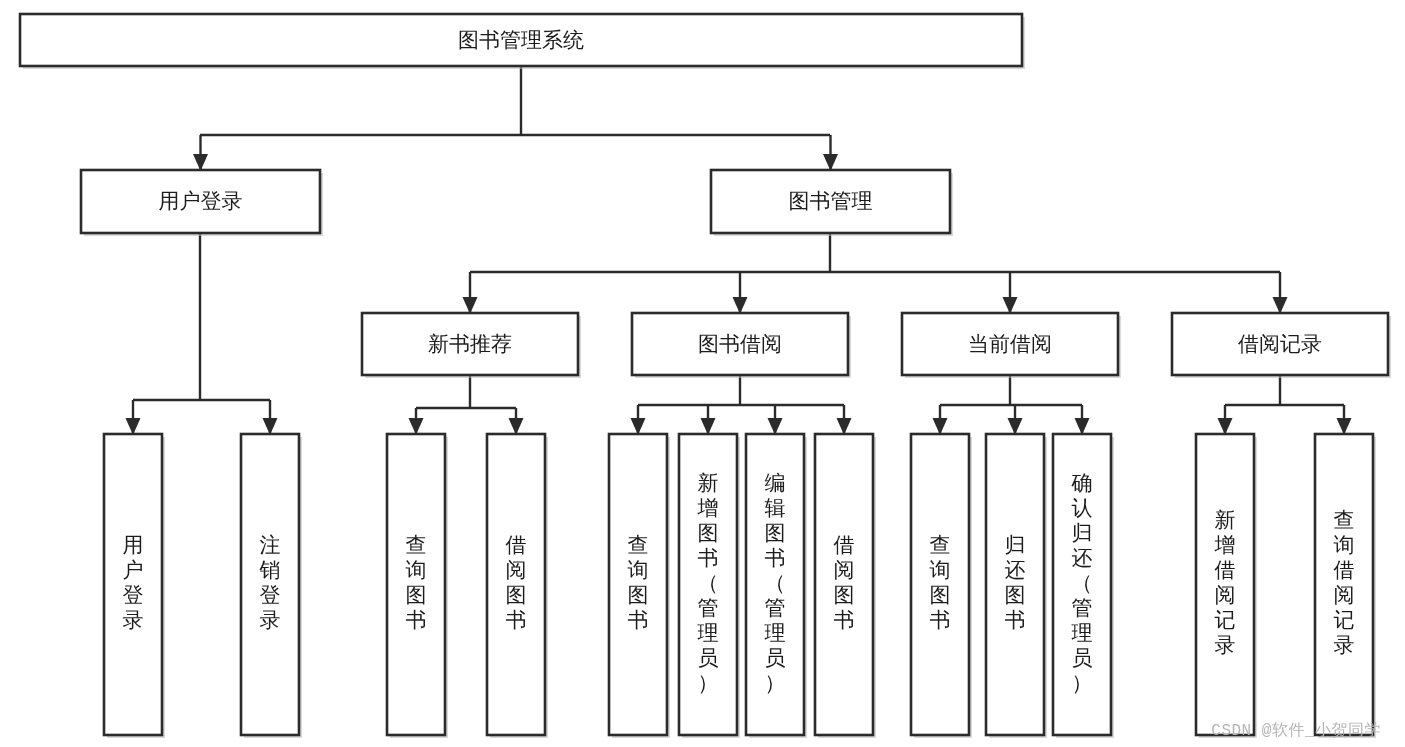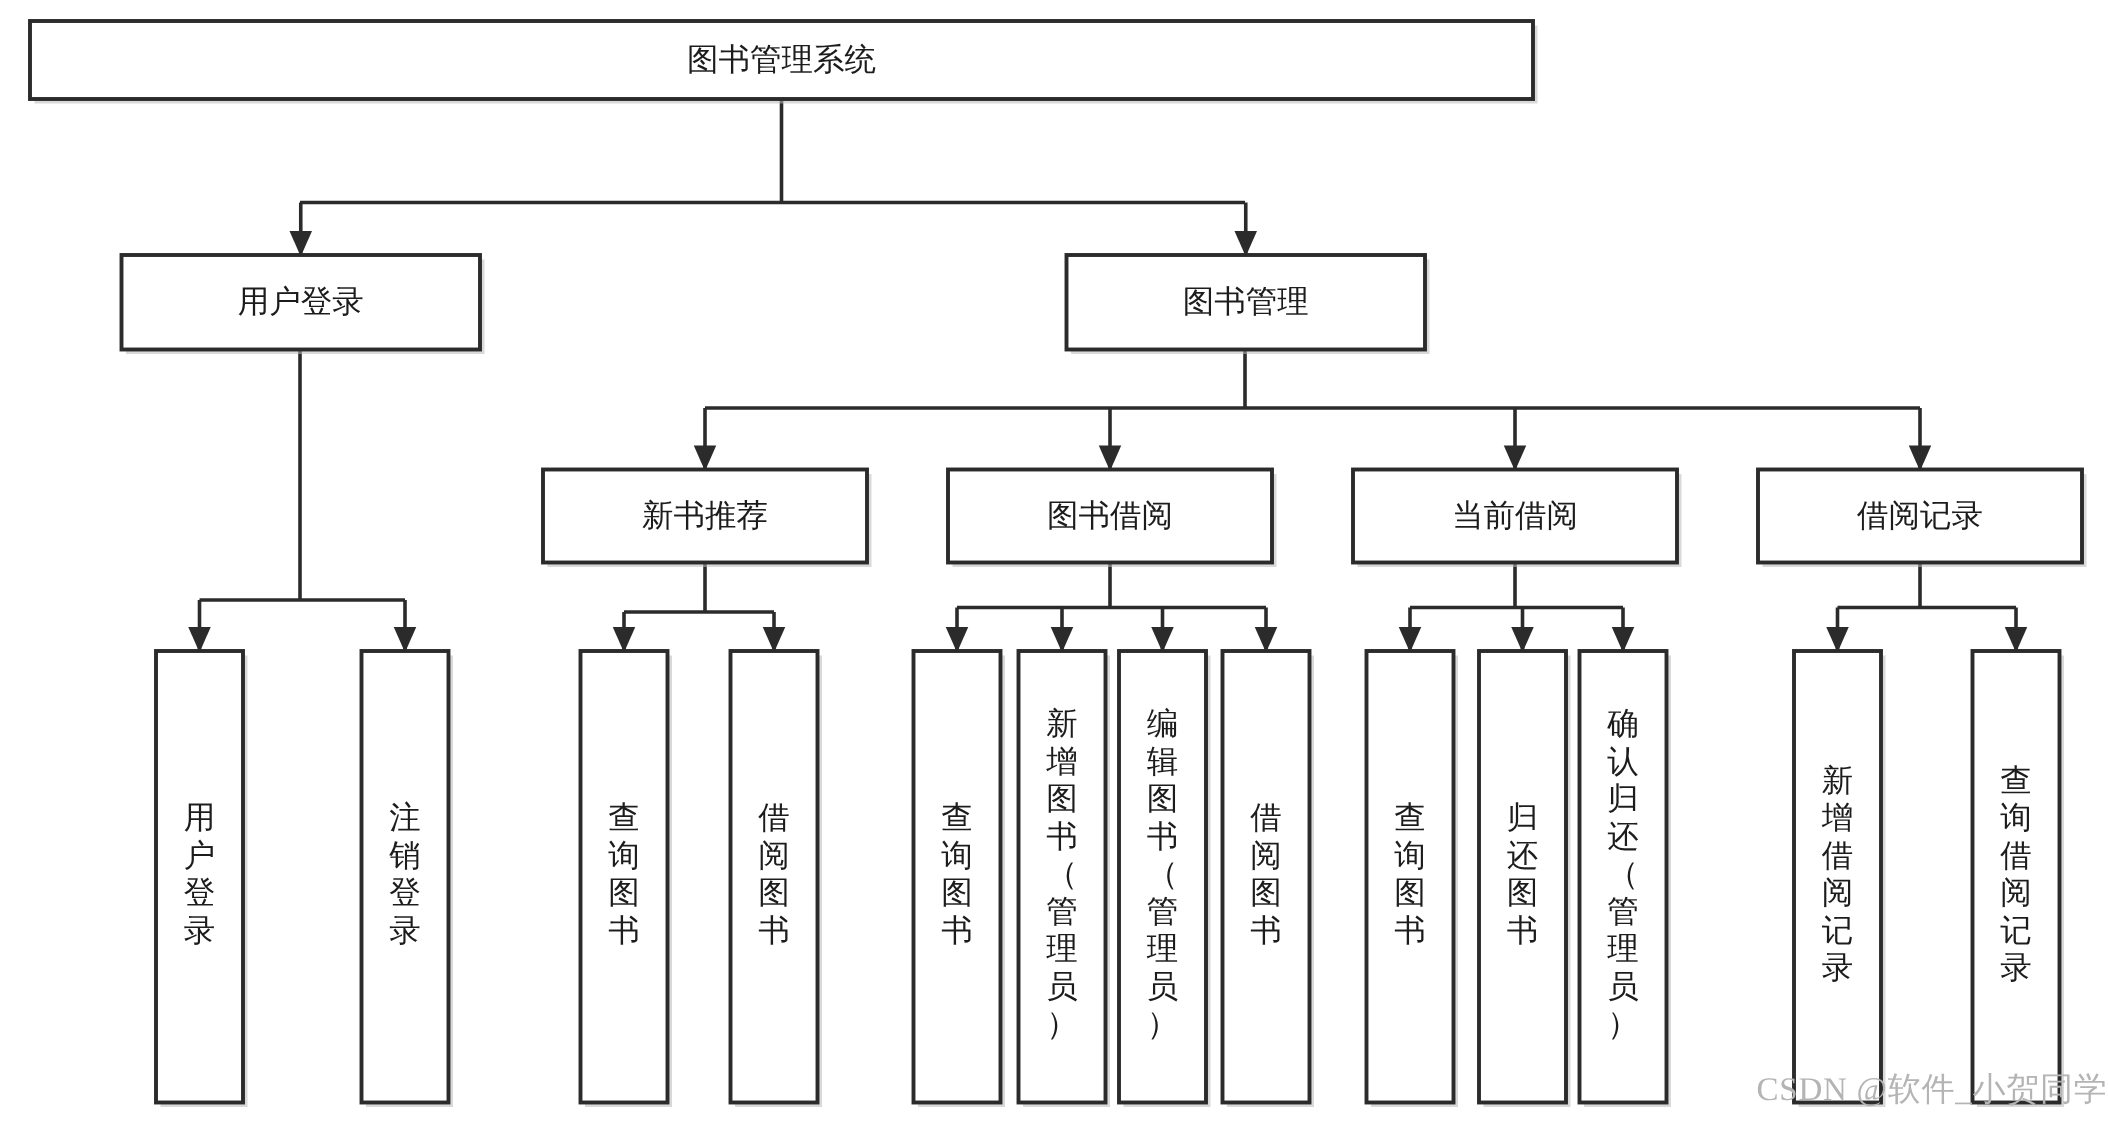--- a/index.html
+++ b/index.html
@@ -52,24 +52,24 @@
     dominant-baseline: middle;
   }
   .node-label-v {
     font-family: "Liberation Sans", "DejaVu Sans", sans-serif;
     font-size: 21px;
     fill: #1c1c1c;
     text-anchor: middle;
   }
   .watermark {
     position: absolute;
-    right: 0;
+    right: 24px;
     bottom: 6px;
-    font-family: Liberation Serif, serif;
-    font-size: 22px;
+    font-family: Liberation Mono, monospace;
+    font-size: 16px;
     color: #b4b4b4;
     letter-spacing: 0.5px;
     white-space: nowrap;
     pointer-events: none;
   }
 </style>
 </head>
 <body>
 
 <div id="diagram-root">

